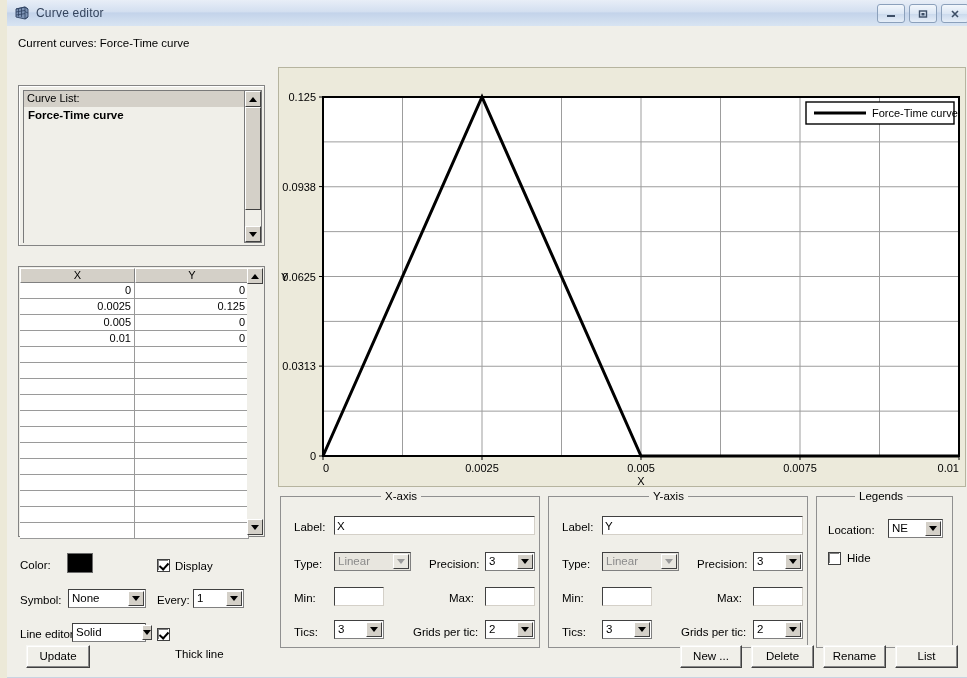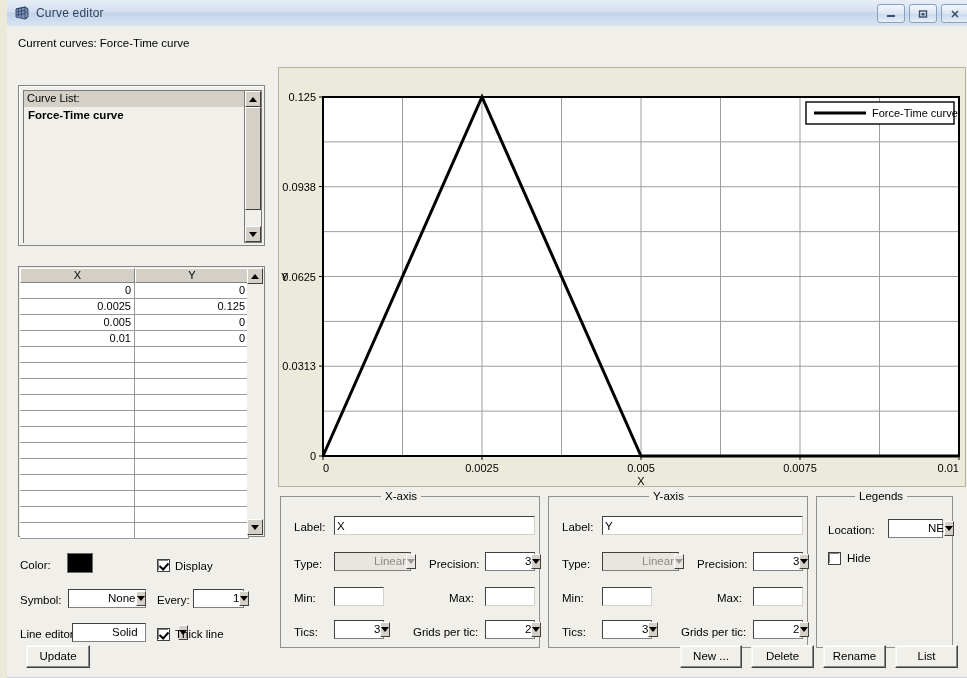--- a/index.html
+++ b/index.html
@@ -92,21 +92,21 @@
   .dt-scroll{position:absolute;right:1px;top:1px;width:16px;height:267px;background:#f0efe9;}
   .dt-scroll .sb-track{bottom:16px;}
   .lbl{position:absolute;font-size:11.5px;}
   .swatch{
     position:absolute;width:26px;height:20px;background:#000;
     border:1px solid #6b6b6b;box-sizing:border-box;
   }
   .combo{
     position:absolute;height:19px;background:#fff;border:1px solid #808080;
     box-sizing:border-box;display:flex;align-items:center;
-    border-top-color:#404040;border-left-color:#404040;padding-left:36px;
+    border-top-color:#404040;border-left-color:#404040;
   }
   .combo .ctext{padding-left:3px;font-size:11.5px;flex:1;line-height:17px;}
   .combo .cbtn{
     width:16px;height:15px;margin-right:1px;
     background:#d4d0c8;border:1px solid #fff;border-right-color:#404040;border-bottom-color:#404040;
     box-sizing:border-box;display:flex;align-items:center;justify-content:center;
   }
   .combo.disabled{background:#e8e6df;}
   .combo.disabled .ctext{color:#8a8a8a;}
   .cb{position:absolute;width:13px;height:13px;background:#fff;
@@ -310,21 +310,21 @@
     </div>
 
     <div class="lbl" style="left:13px;top:602px;">Line editor:</div>
     <div class="combo" style="left:65px;top:597px;width:74px;gap:40px;">
       <span class="ctext">Solid</span>
       <span class="cbtn">
           <span class="tri down"></span>
         </span>
     </div>
     <div class="cb checked" style="left:150px;top:602px;"></div>
-    <div class="lbl" style="left:168px;top:602px;">Thick line</div>
+    <div class="lbl" style="left:168px;top:622px;">Thick line</div>
 
     <div class="chartpanel">
       <svg class="plotsvg" id="chart-svg" width="686" height="418" viewBox="0 0 686 418">
           <rect x="0" y="0" width="686" height="418" fill="#eceadb"></rect>
           <rect x="44" y="29" width="636" height="359" fill="#ffffff"></rect>
           <line x1="123.5" y1="29" x2="123.5" y2="388" stroke="#9d9d9d" stroke-width="1"></line>
           <line x1="203" y1="29" x2="203" y2="388" stroke="#9d9d9d" stroke-width="1"></line>
           <line x1="282.5" y1="29" x2="282.5" y2="388" stroke="#9d9d9d" stroke-width="1"></line>
           <line x1="362" y1="29" x2="362" y2="388" stroke="#9d9d9d" stroke-width="1"></line>
           <line x1="441.5" y1="29" x2="441.5" y2="388" stroke="#9d9d9d" stroke-width="1"></line>

